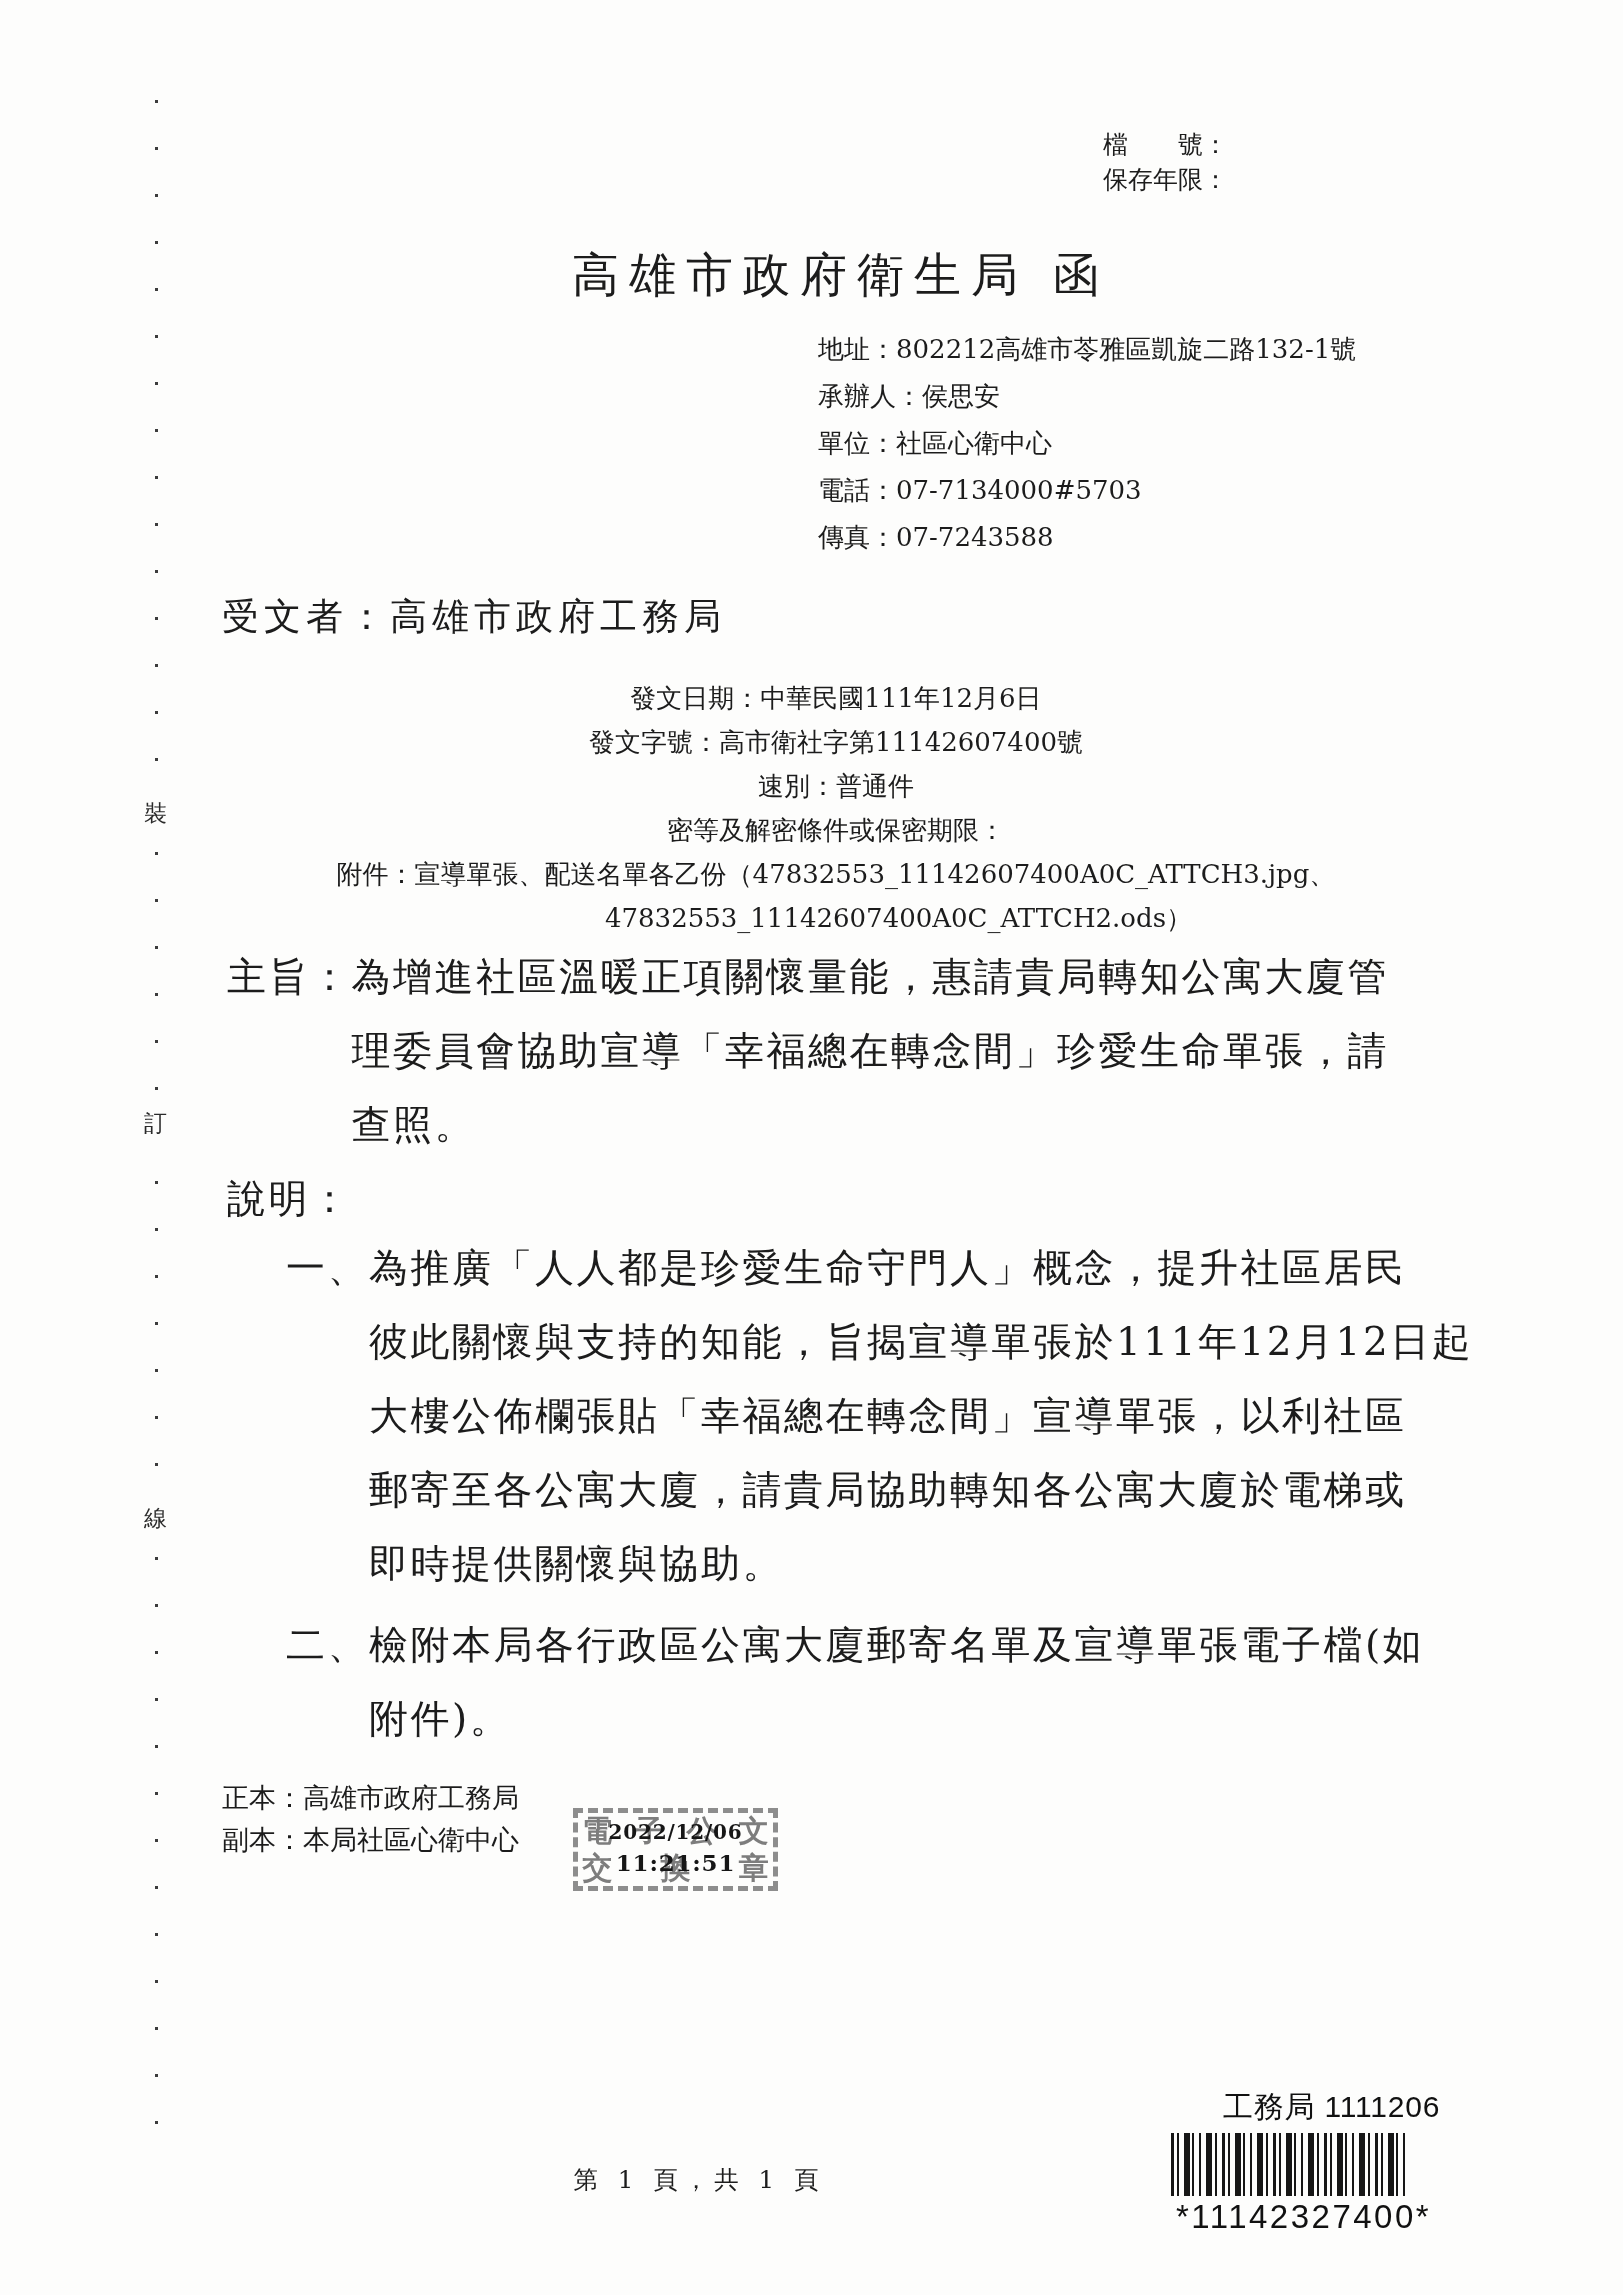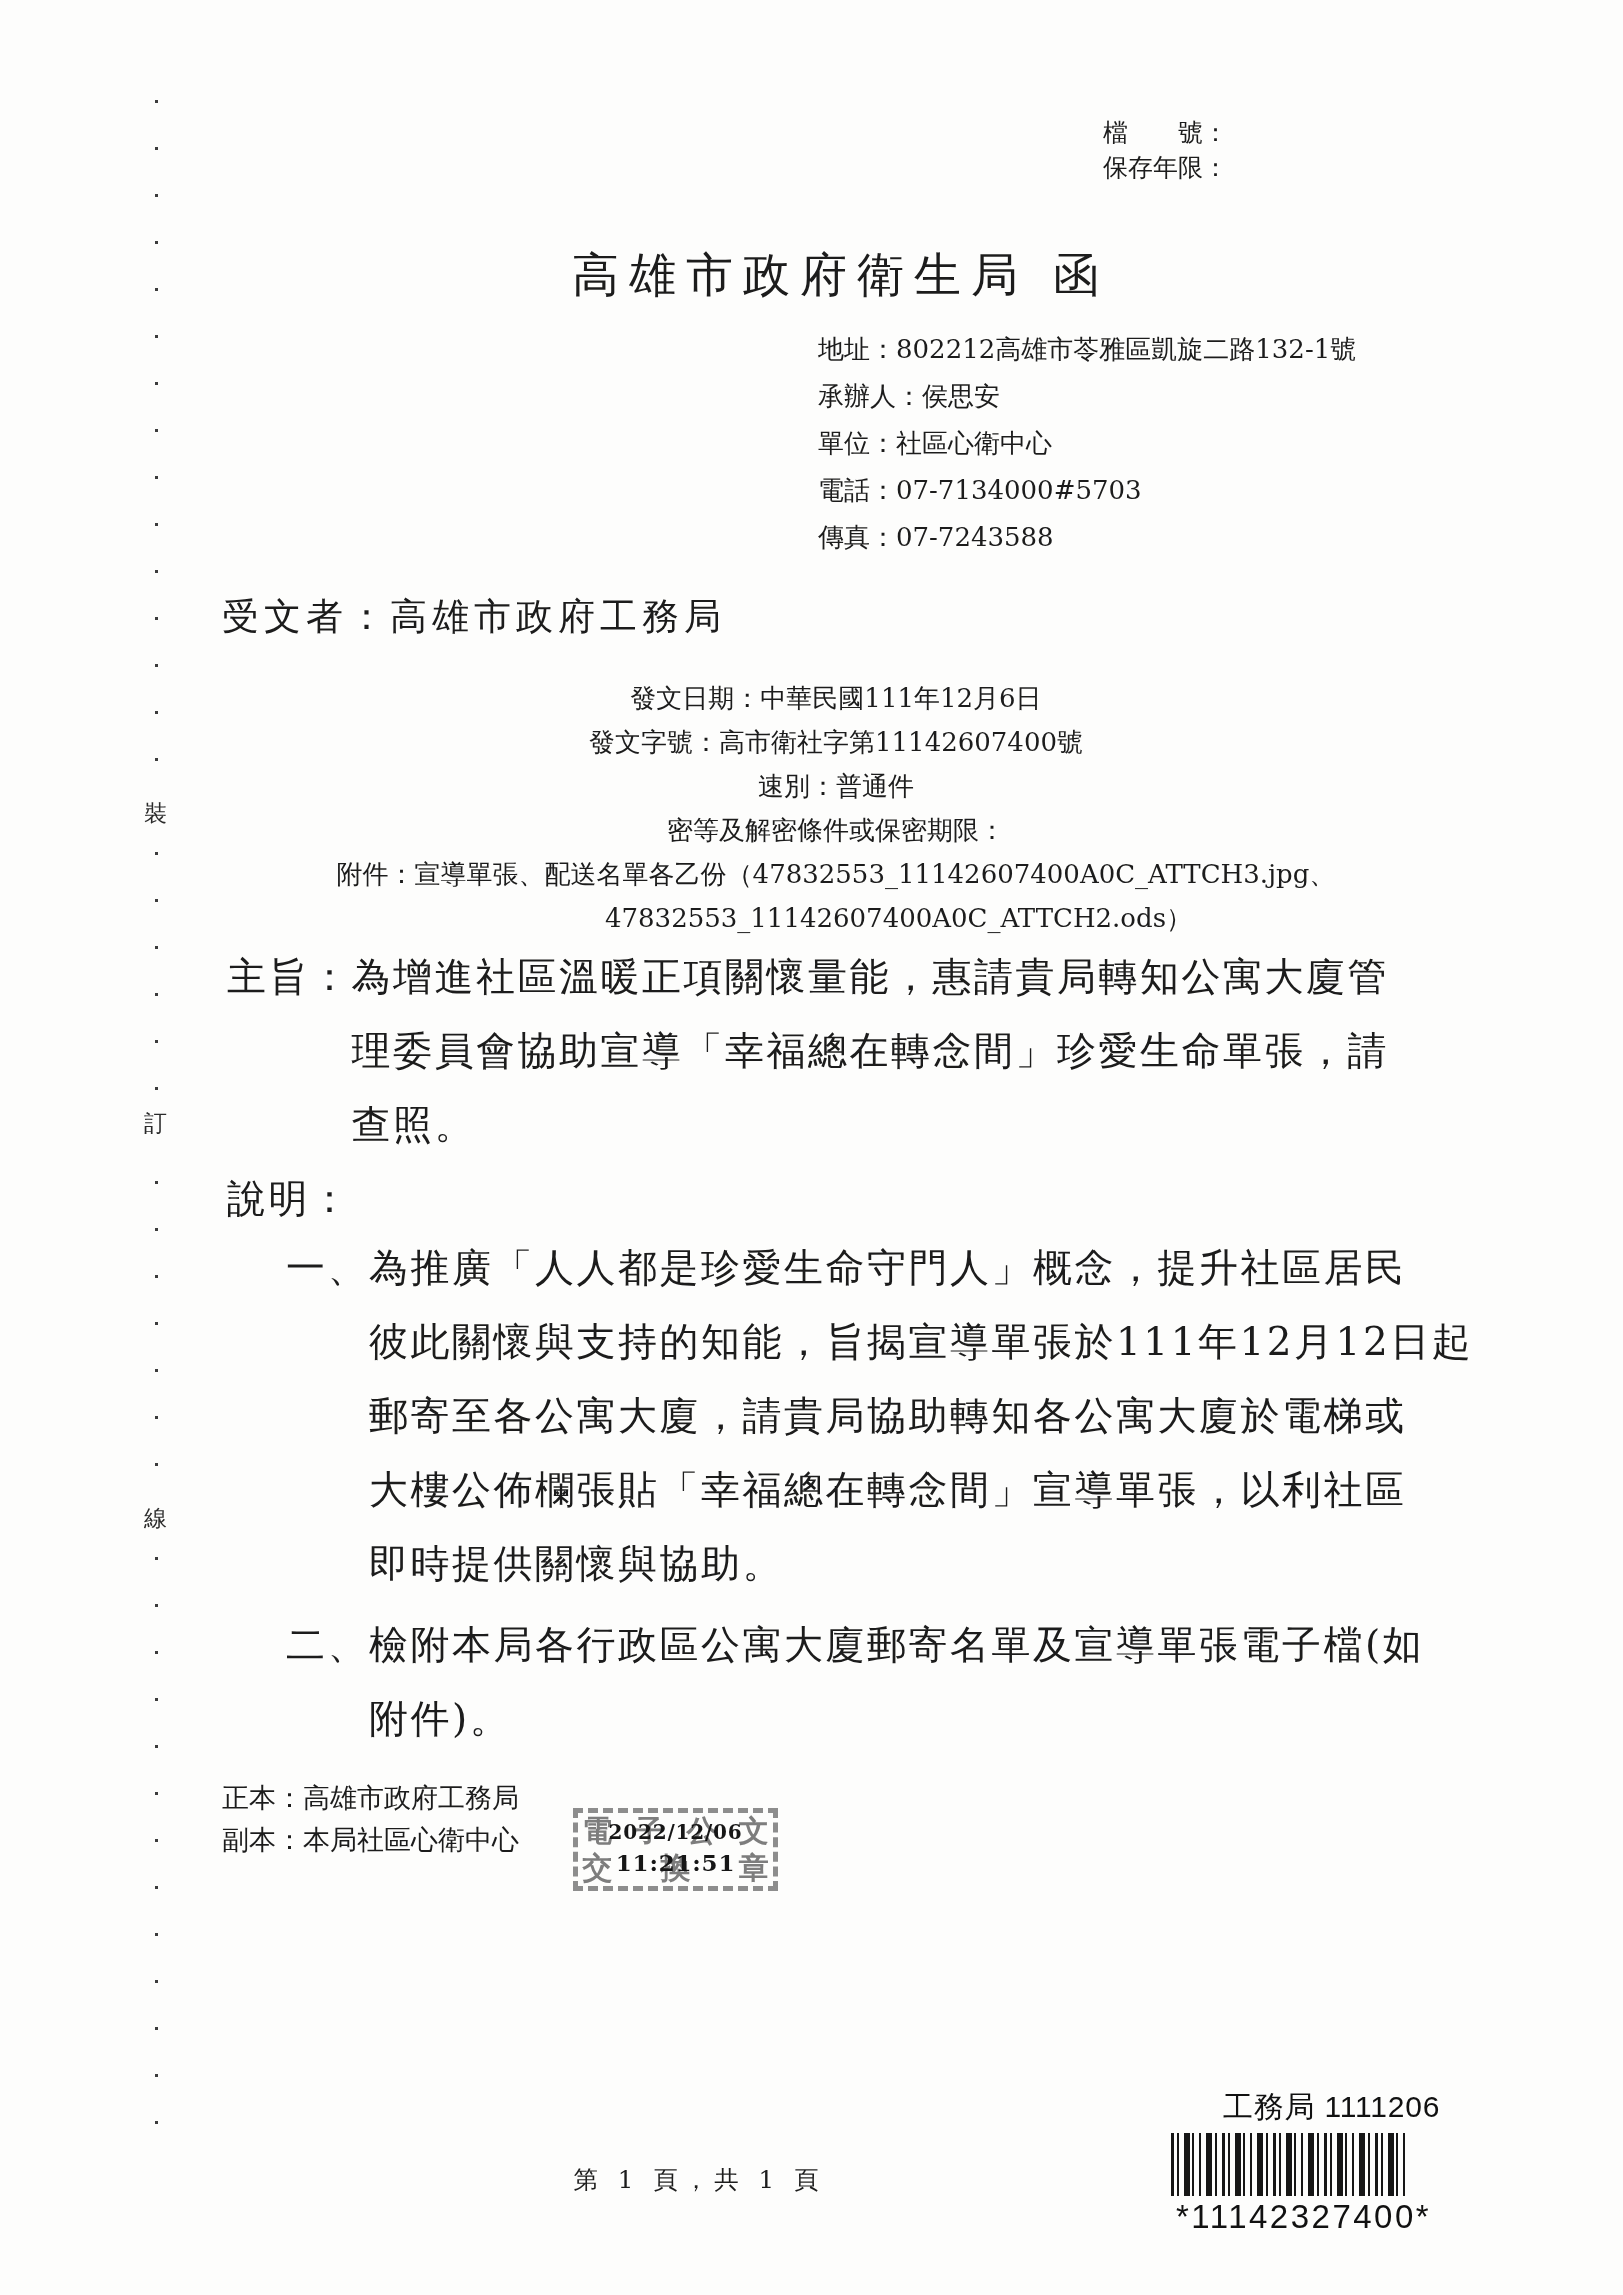--- a/index.html
+++ b/index.html
@@ -16,21 +16,21 @@
     background:repeating-linear-gradient(180deg,#3c3c3c 0 3.4px,transparent 3.4px 47px);
   }
   .margin-char {
     position:absolute; left:142px; width:27px; text-align:center;
     font-size:23px; color:#2a2a2a; background:#fdfdfc; padding:5px 0;
   }
   .margin-char.m0 { top:793px; }
   .margin-char.m1 { top:1103px; }
   .margin-char.m2 { top:1498px; }
 
-  .file-info { position:absolute; left:1103px; top:115px; font-size:25px; line-height:35px; }
+  .file-info { position:absolute; left:1103px; top:127px; font-size:25px; line-height:35px; }
 
   .doc-title {
     position:absolute; left:0; top:244px; width:1623px; padding-left:59px;
     text-align:center; font-size:47px; letter-spacing:10px; font-weight:500;
   }
 
   .sender-info { position:absolute; left:818px; top:326px; width:592px; font-size:26px; line-height:47px; }
 
   .recipient { position:absolute; left:222px; top:592px; font-size:37px; letter-spacing:5px; }
 
@@ -127,22 +127,22 @@
     </span>
   </div>
 
   <div class="explain-heading body-text">說明：</div>
 
   <div class="item1 body-text hang">
     <span class="lbl">一、</span>
     <span class="lines">
       <div>為推廣「人人都是珍愛生命守門人」概念，提升社區居民</div>
       <div>彼此關懷與支持的知能，旨揭宣導單張於111年12月12日起</div>
+      <div>大樓公佈欄張貼「幸福總在轉念間」宣導單張，以利社區</div>
       <div>郵寄至各公寓大廈，請貴局協助轉知各公寓大廈於電梯或</div>
-      <div>大樓公佈欄張貼「幸福總在轉念間」宣導單張，以利社區</div>
       <div>即時提供關懷與協助。</div>
     </span>
   </div>
 
   <div class="item2 body-text hang">
     <span class="lbl">二、</span>
     <span class="lines">
       <div>檢附本局各行政區公寓大廈郵寄名單及宣導單張電子檔(如</div>
       <div>附件)。</div>
     </span>

